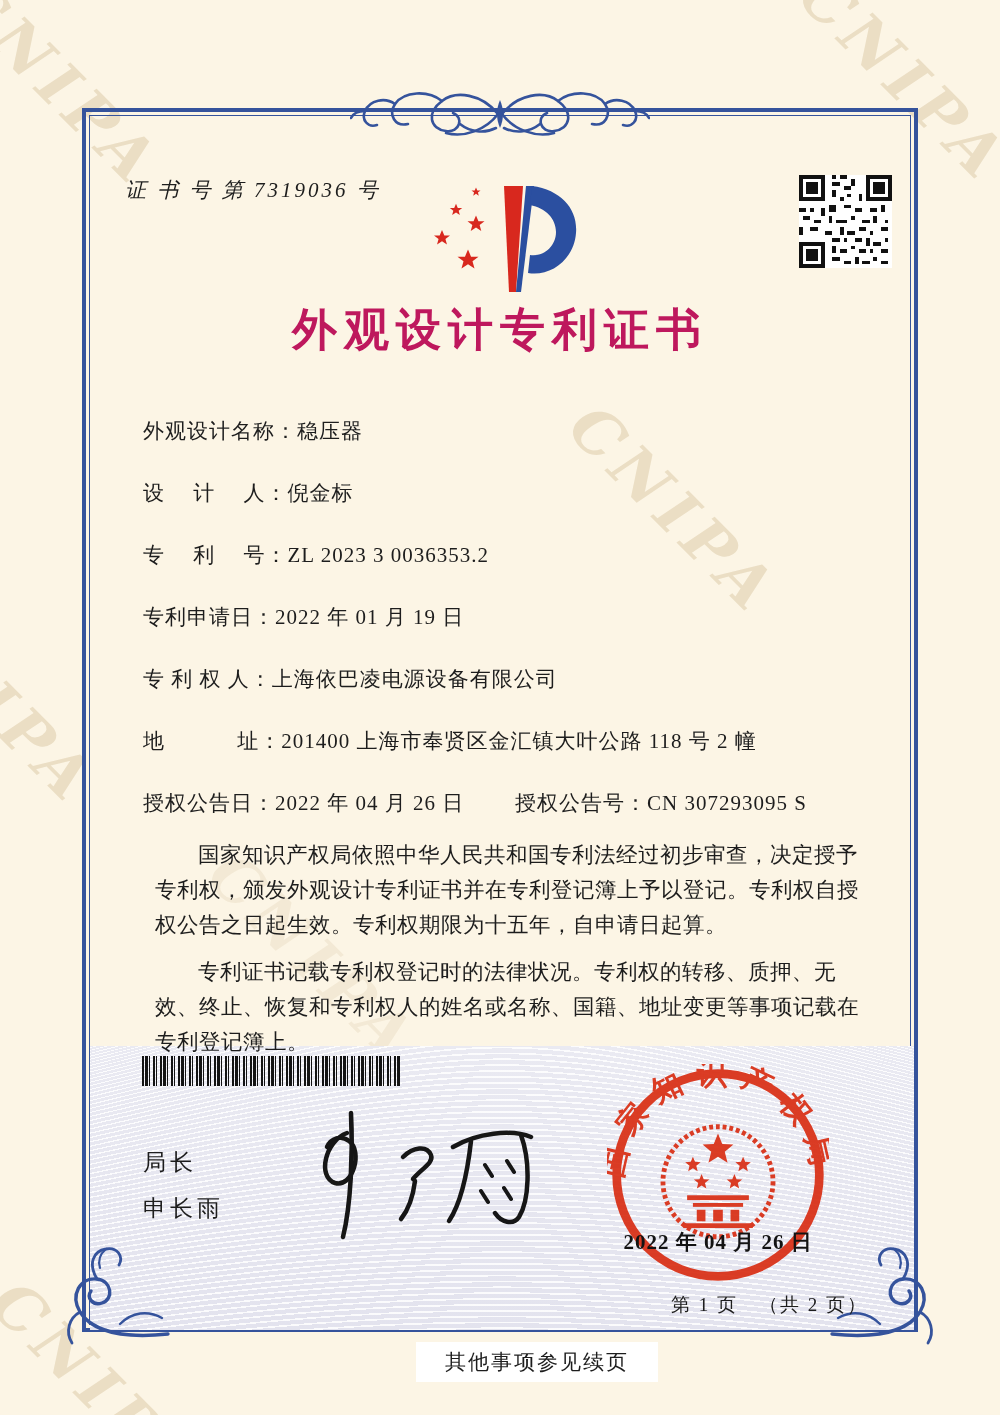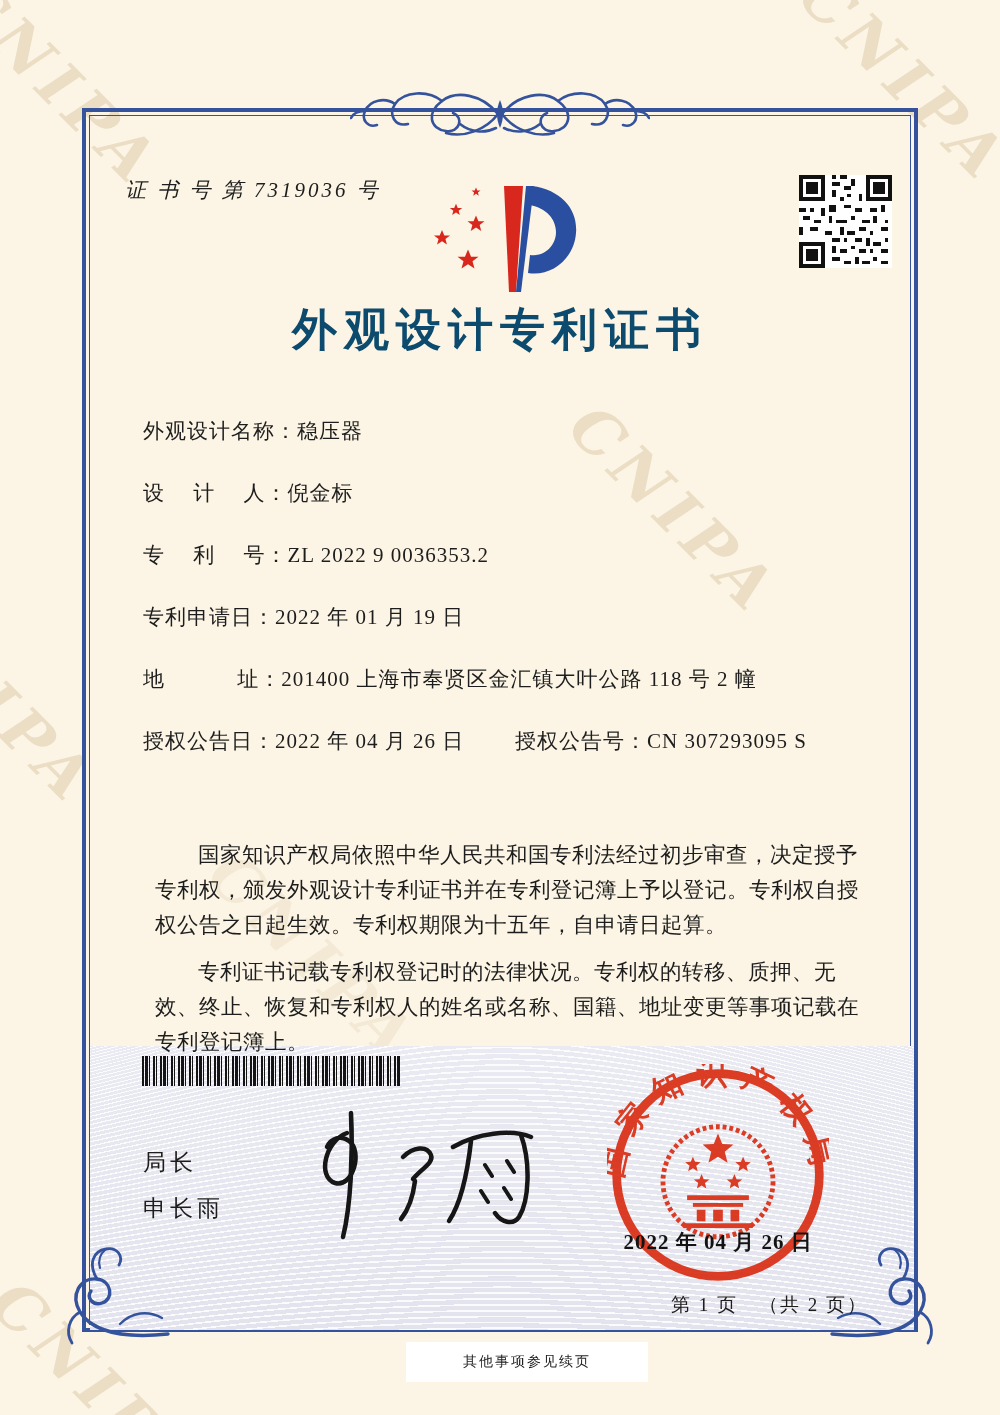--- a/index.html
+++ b/index.html
@@ -17,21 +17,21 @@
   .wm-faint{color:rgba(197,168,120,.15);}
   
   .frame{position:absolute;left:82px;top:108px;width:828px;height:1216px;border:4px solid #35539c;}
   .frame-inner{position:absolute;inset:3px;border:1px solid #35539c;}
   
   .cert-no{position:absolute;left:125px;top:176px;font-size:21px;letter-spacing:3px;font-style:italic;}
   .qr{position:absolute;left:799px;top:175px;width:93px;height:93px;}
   .logo{position:absolute;left:420px;top:176px;width:160px;height:128px;}
   .title{
     position:absolute;left:0;top:300px;width:1000px;text-align:center;
-    font-size:45px;font-weight:700;letter-spacing:7px;color:#0c4a6e;
+    font-size:45px;font-weight:700;letter-spacing:7px;color:#be185d;
   }
   
   .fields{position:absolute;left:143px;top:417px;width:740px;display:flex;flex-direction:column;gap:39px;}
   .field-row{position:relative;height:23px;font-size:21px;letter-spacing:1px;white-space:nowrap;}
   .pair2{position:absolute;left:372px;top:0;}
   
   .body-text{position:absolute;left:143px;top:826px;width:736px;font-size:21.5px;line-height:35px;}
   .body-text p{margin:12px;text-indent:2em;letter-spacing:0.5px;}
   
   .guilloche{
@@ -52,22 +52,22 @@
   }
   .sig-block{position:absolute;left:143px;top:1140px;font-size:23px;letter-spacing:4px;line-height:46px;}
   .signature{position:absolute;left:285px;top:1105px;width:250px;height:145px;}
   .seal{position:absolute;left:607px;top:1064px;width:222px;height:222px;opacity:.93;}
   .seal-date{
     position:absolute;left:610px;top:1228px;width:216px;text-align:center;
     font-size:21px;letter-spacing:1px;color:#131313;font-weight:700;
   }
   .page-info{position:absolute;left:82px;top:1292px;width:786px;text-align:right;font-size:19px;letter-spacing:2px;}
   .cont-box{
-    position:absolute;left:406px;top:1342px;width:242px;height:40px;background:#ffffff;
-    text-align:center;line-height:40px;font-size:14px;letter-spacing:2px;
+    position:absolute;left:416px;top:1342px;width:242px;height:40px;background:#ffffff;
+    text-align:center;line-height:40px;font-size:21px;letter-spacing:2px;
   }
   .orn-top{position:absolute;left:350px;top:84px;width:300px;height:60px;}
   .flourish{position:absolute;width:120px;height:102px;}
   .fl-bl{left:50px;top:1246px;}
   .fl-br{left:830px;top:1246px;transform:scaleX(-1);}
 </style>
 </head>
 <body>
 
 <div class="page">
@@ -150,24 +150,27 @@
   <div class="title">外观设计专利证书</div>
 
   <div class="fields">
     <div class="field-row">
       <span>外观设计名称：</span><span>稳压器</span>
     </div>
     <div class="field-row">
       <span>设　 计　 人：</span><span>倪金标</span>
     </div>
     <div class="field-row">
-      <span>专　 利　 号：</span><span>ZL 2022 9 0036353.2</span>
+      <span>专　 利　 号：</span><span>ZL 2023 3 0036353.2</span>
     </div>
     <div class="field-row">
       <span>专利申请日：</span><span>2022 年 01 月 19 日</span>
+    </div>
+    <div class="field-row">
+      <span>专 利 权 人：</span><span>上海依巴凌电源设备有限公司</span>
     </div>
     <div class="field-row">
       <span>地　　　 址：</span><span>201400 上海市奉贤区金汇镇大叶公路 118 号 2 幢</span>
     </div>
     <div class="field-row">
       <span>授权公告日：</span><span>2022 年 04 月 26 日</span>
       <span class="pair2">
         <span>授权公告号：</span><span>CN 307293095 S</span>
       </span>
     </div>

